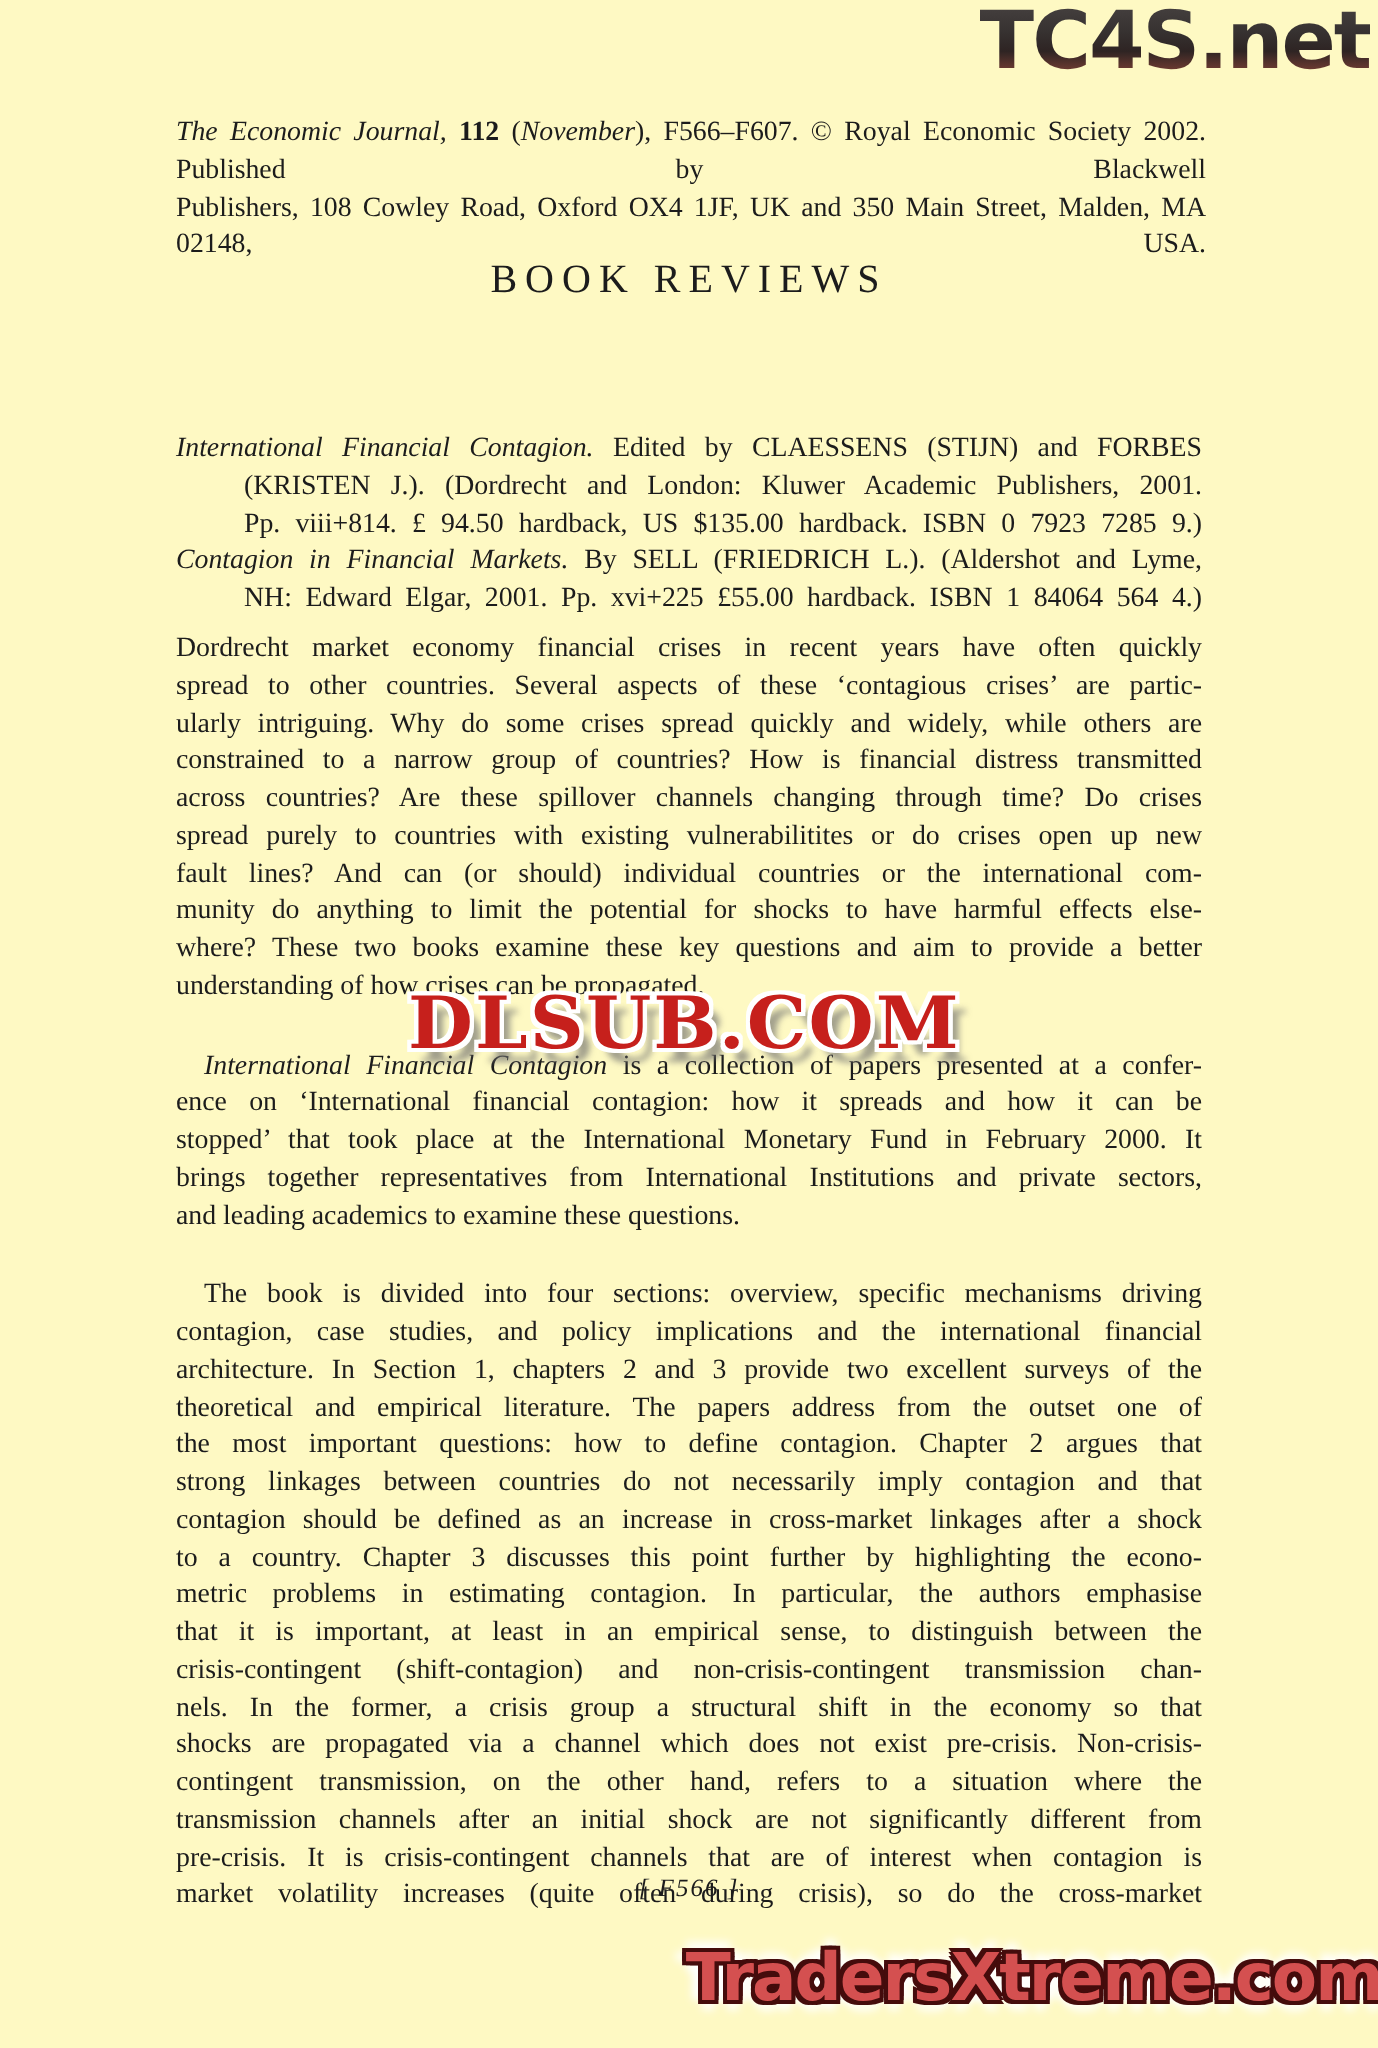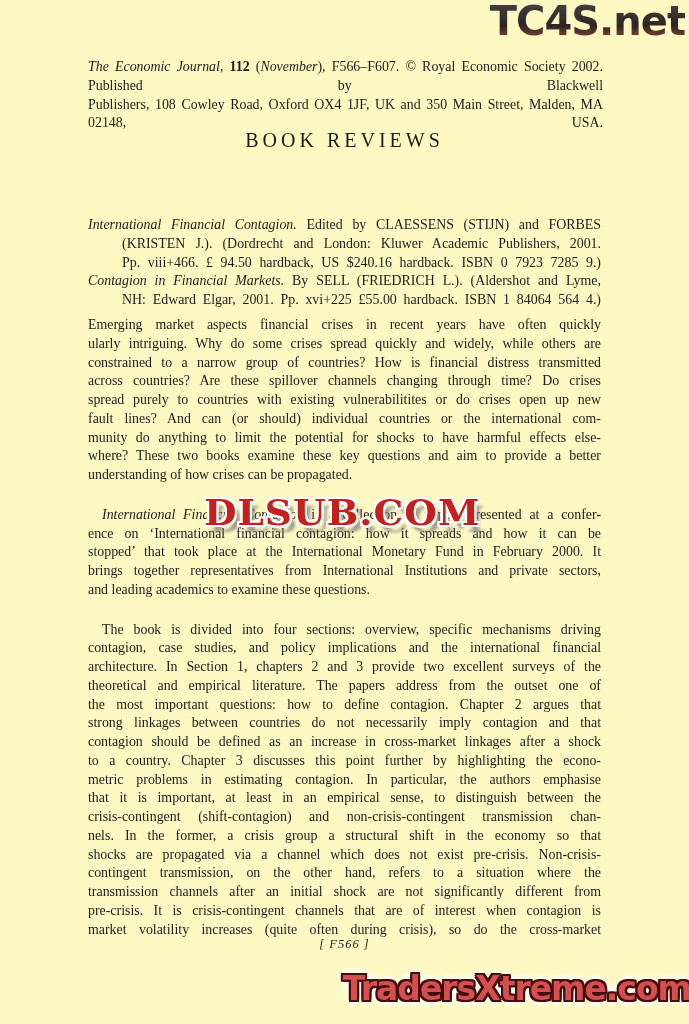--- a/index.html
+++ b/index.html
@@ -73,27 +73,28 @@
   <div class="header" id="header">
       <div class="line"><span class="i">The Economic Journal,</span><span> </span><span class="b">112</span><span> (</span><span class="i">November</span><span>), F566–F607. © Royal Economic Society 2002. Published by Blackwell</span></div>
       <div class="line"><span>Publishers, 108 Cowley Road, Oxford OX4 1JF, UK and 350 Main Street, Malden, MA 02148, USA.</span></div>
     </div>
 
   <h1 class="title">BOOK REVIEWS</h1>
 
   <div class="refs" id="refs">
       <div class="line"><span class="i">International Financial Contagion.</span><span> Edited by CLAESSENS (STIJN) and FORBES</span></div>
       <div class="line hang"><span>(KRISTEN J.). (Dordrecht and London: Kluwer Academic Publishers, 2001.</span></div>
-      <div class="line hang"><span>Pp. viii+466. £ 94.50 hardback, US $240.16 hardback. ISBN 0 7923 7285 9.)</span></div>
+      <div class="line hang"><span>Pp. viii+814. £ 94.50 hardback, US $135.00 hardback. ISBN 0 7923 7285 9.)</span></div>
       <div class="line"><span class="i">Contagion in Financial Markets.</span><span> By SELL (FRIEDRICH L.). (Aldershot and Lyme,</span></div>
       <div class="line hang"><span>NH: Edward Elgar, 2001. Pp. xvi+225 £55.00 hardback. ISBN 1 84064 564 4.)</span></div>
     </div>
 
   <div class="body" id="body">
-      <div class="line"><span>Emerging market aspects financial crises in recent years have often quickly</span></div>
+      <div class="line"><span>Dordrecht market economy financial crises in recent years have often quickly</span></div>
+      <div class="line"><span>spread to other countries. Several aspects of these ‘contagious crises’ are partic-</span></div>
       <div class="line"><span>ularly intriguing. Why do some crises spread quickly and widely, while others are</span></div>
       <div class="line"><span>constrained to a narrow group of countries? How is financial distress transmitted</span></div>
       <div class="line"><span>across countries? Are these spillover channels changing through time? Do crises</span></div>
       <div class="line"><span>spread purely to countries with existing vulnerabilitites or do crises open up new</span></div>
       <div class="line"><span>fault lines? And can (or should) individual countries or the international com-</span></div>
       <div class="line"><span>munity do anything to limit the potential for shocks to have harmful effects else-</span></div>
       <div class="line"><span>where? These two books examine these key questions and aim to provide a better</span></div>
       <div class="line last"><span>understanding of how crises can be propagated.</span></div>
       <div class="line pindent"><span class="i">International Financial Contagion</span><span> is a collection of papers presented at a confer-</span></div>
       <div class="line"><span>ence on ‘International financial contagion: how it spreads and how it can be</span></div>

